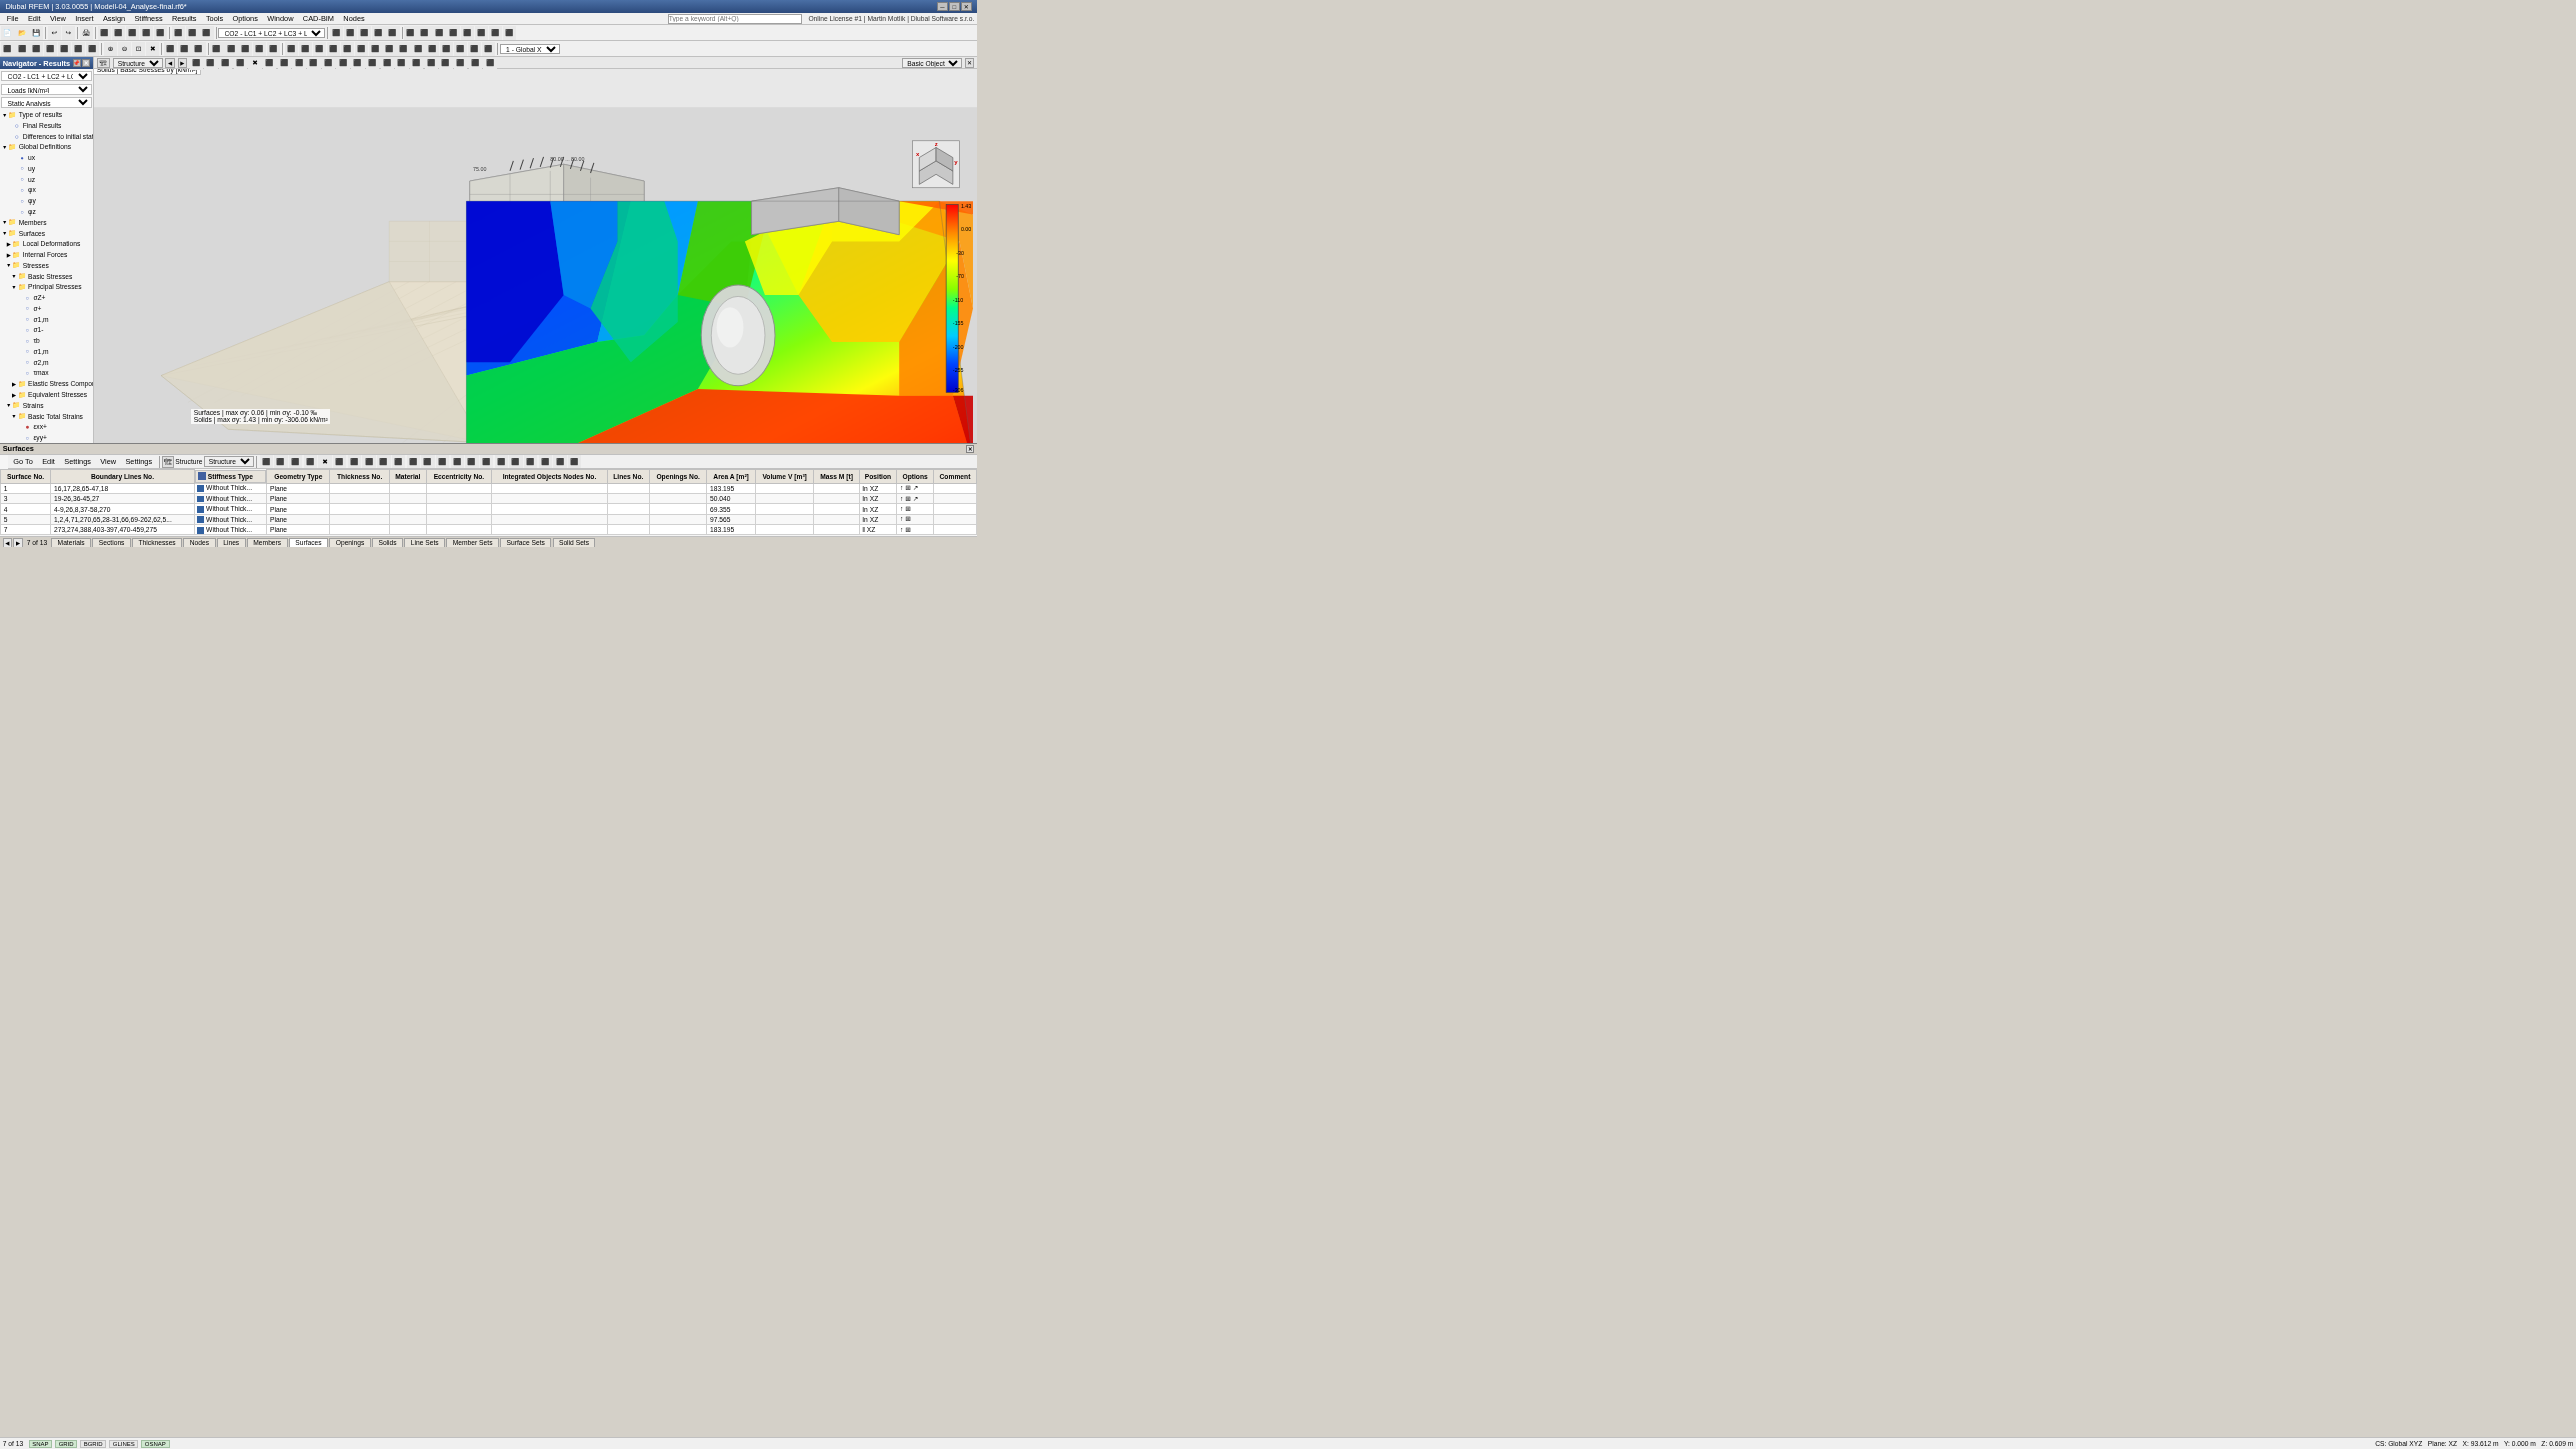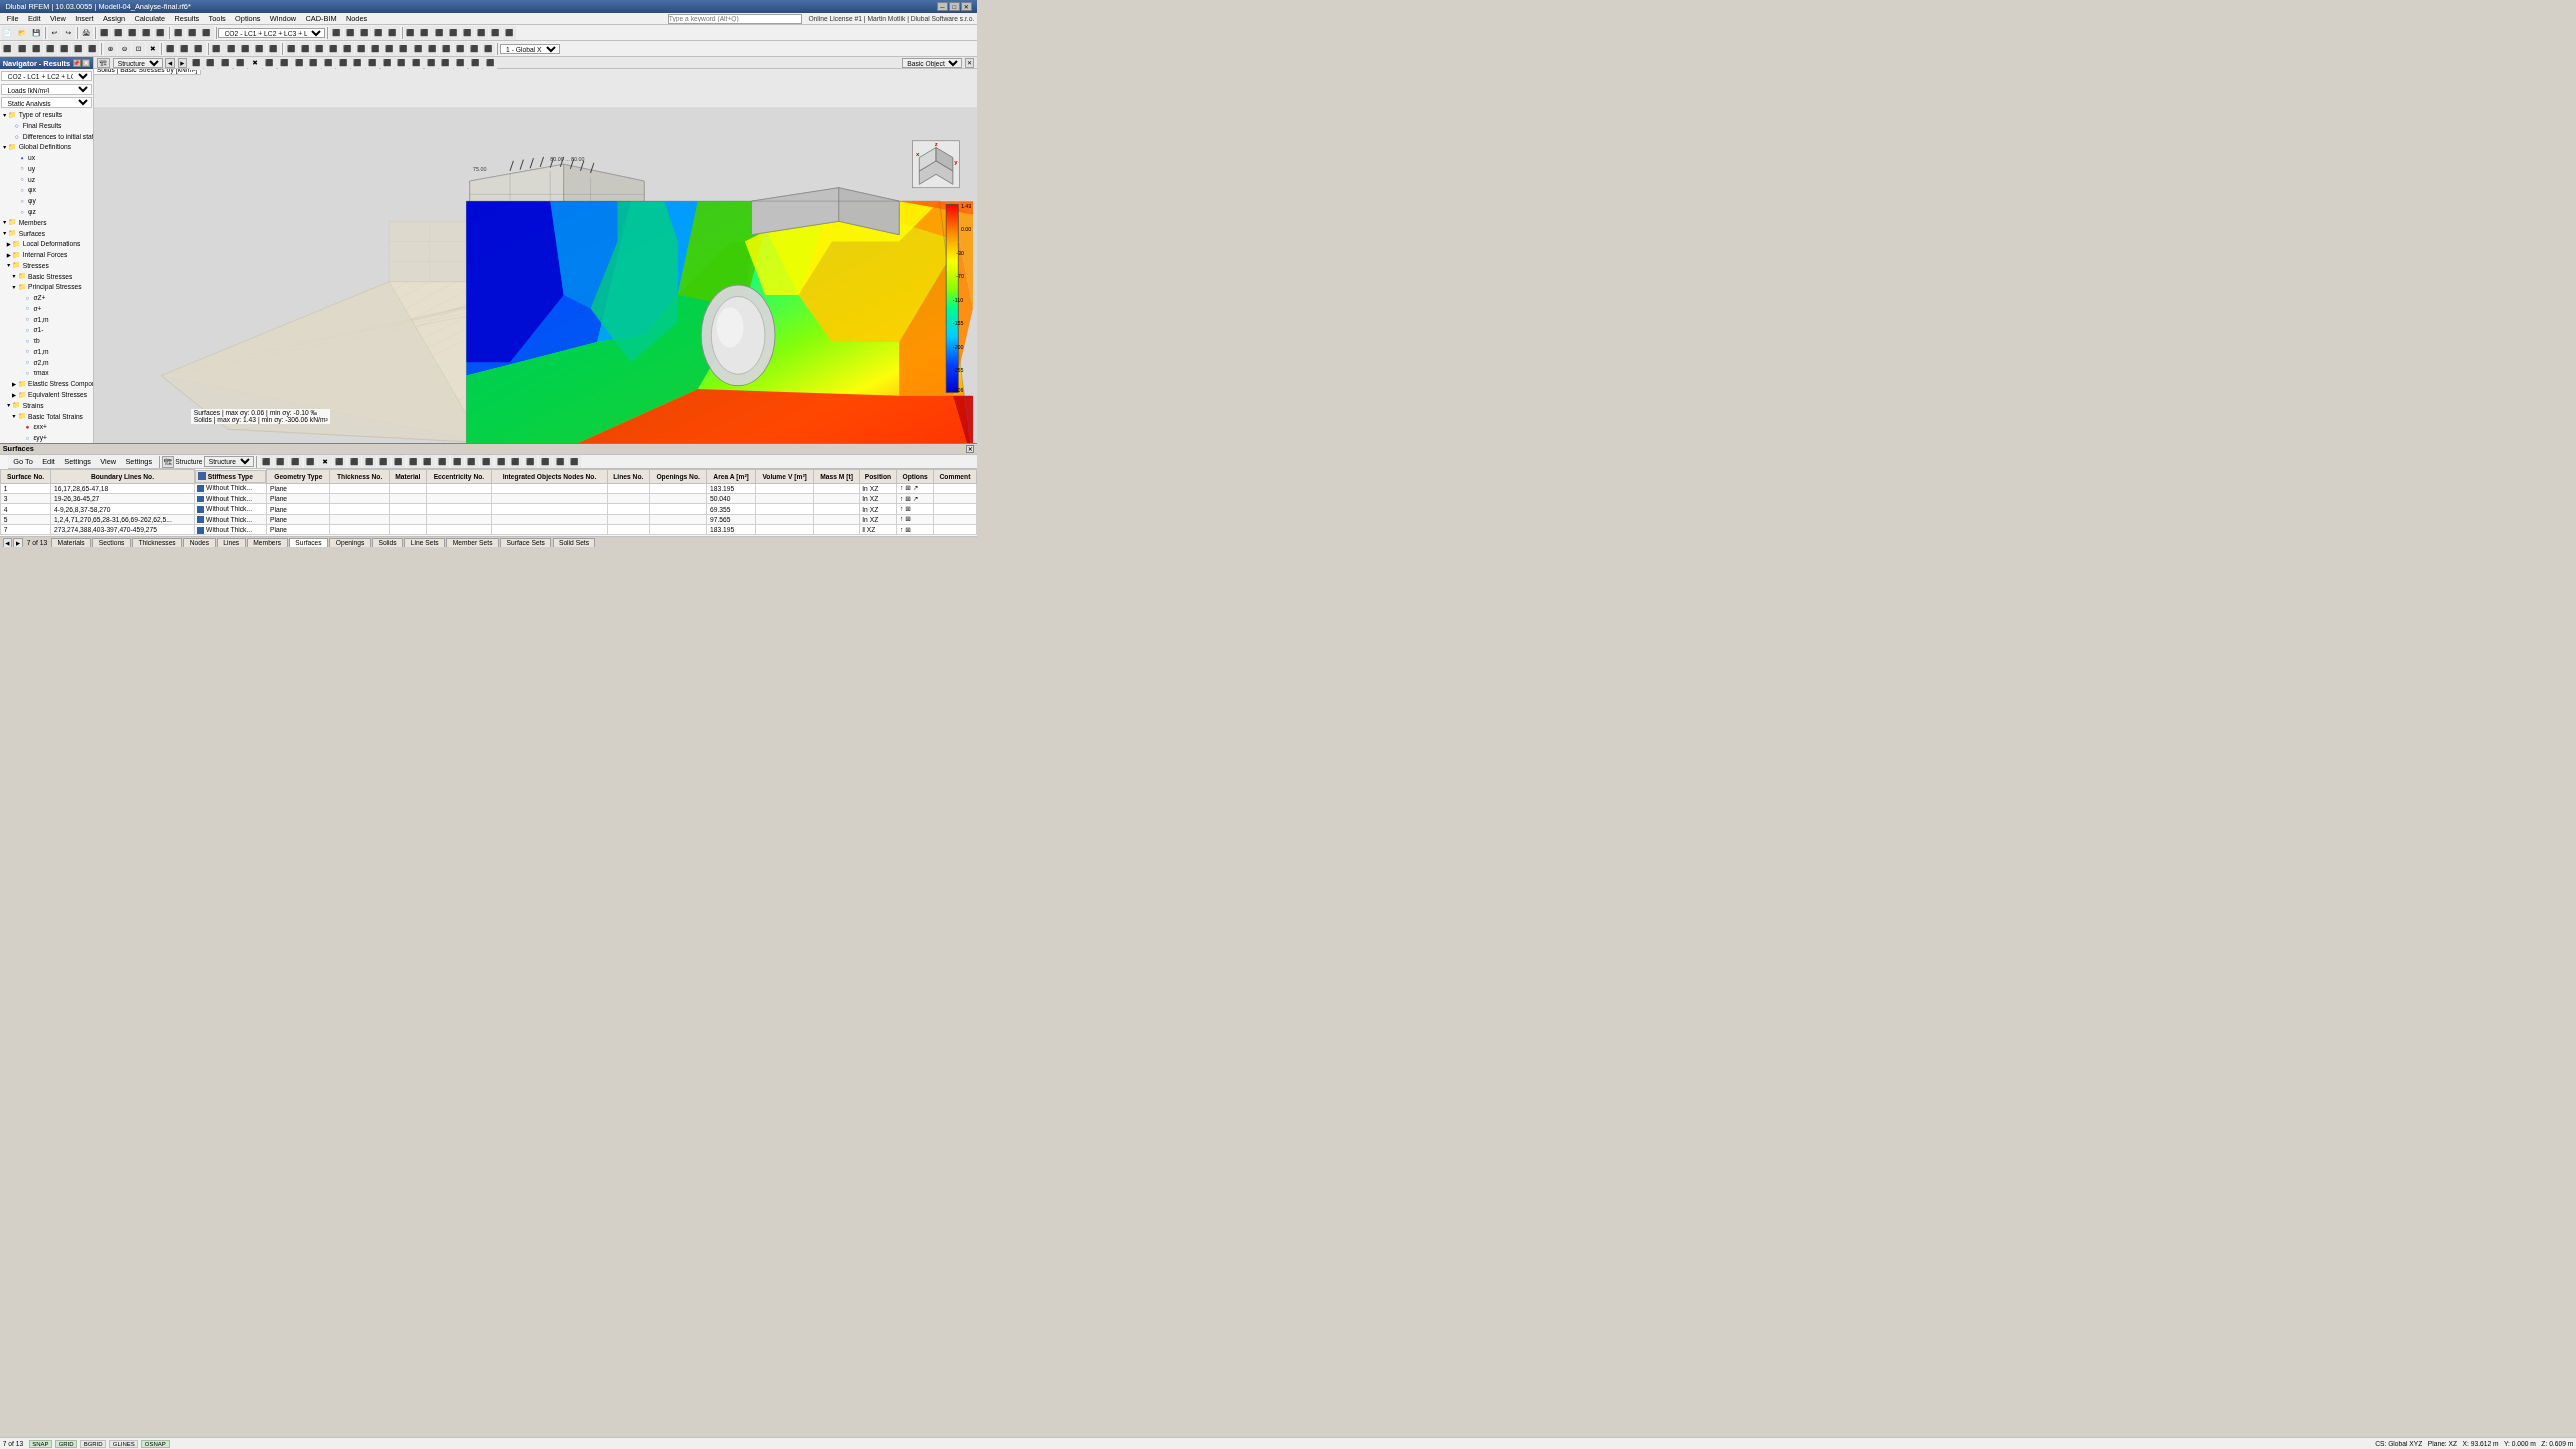--- a/index.html
+++ b/index.html
@@ -347,35 +347,35 @@
       height: 8px;
       background: #4060a0;
       display: inline-block;
       flex-shrink: 0;
     }
   </style>
 </head>
 <body>
 
 <div class="title-bar">
-  <span>Dlubal RFEM | 10.03.0055 | Modell-04_Analyse-final.rf6*</span>
+  <span>Dlubal RFEM | 3.03.0055 | Modell-04_Analyse-final.rf6*</span>
   <div class="title-bar-buttons">
     <div class="title-btn">─</div>
     <div class="title-btn">□</div>
     <div class="title-btn">✕</div>
   </div>
 </div>
 
 <div class="menu-bar">
   <div class="menu-item">File</div>
   <div class="menu-item">Edit</div>
   <div class="menu-item">View</div>
   <div class="menu-item">Insert</div>
   <div class="menu-item">Assign</div>
-  <div class="menu-item">Calculate</div>
+  <div class="menu-item">Stiffness</div>
   <div class="menu-item">Results</div>
   <div class="menu-item">Tools</div>
   <div class="menu-item">Options</div>
   <div class="menu-item">Window</div>
   <div class="menu-item">CAD-BIM</div>
   <div class="menu-item">Nodes</div>
   <div style="flex:1"></div>
   <input type="text" style="height: 10px; font-size: 6.7px; width: 134px; border: 0.7px solid rgb(160, 160, 160);" placeholder="Type a keyword (Alt+Q)">
   <div style="margin-left:5.4px;font-size:6.7px;color:#333;">Online License #1 | Martin Motlik | Dlubal Software s.r.o.</div>
 </div>

